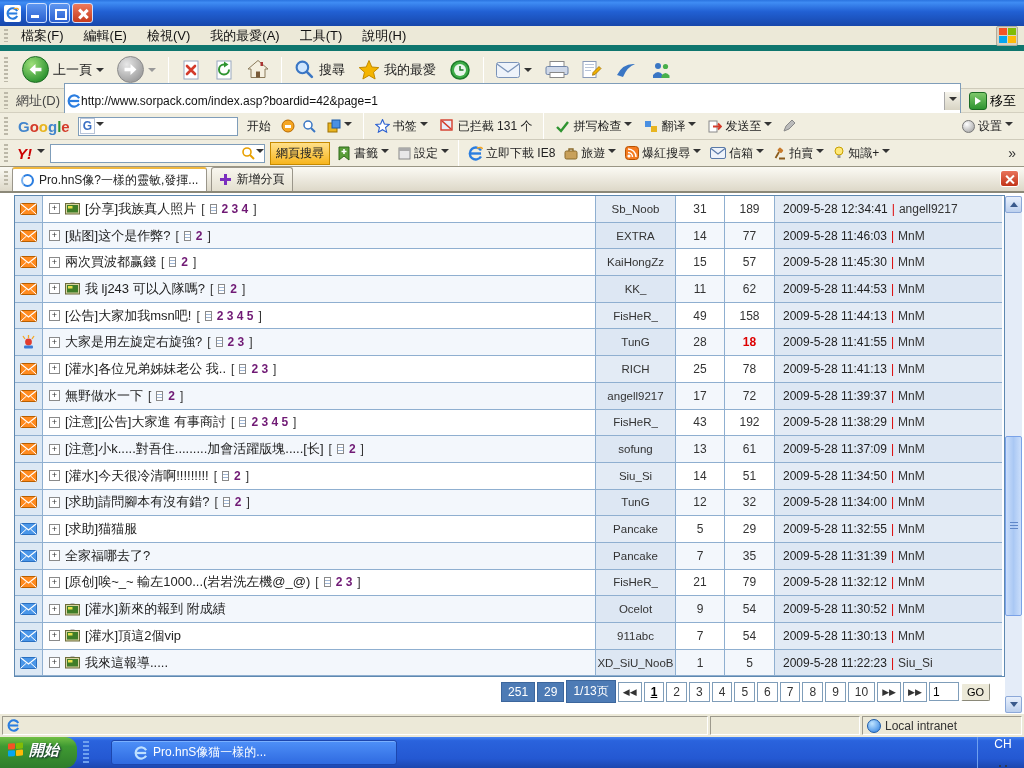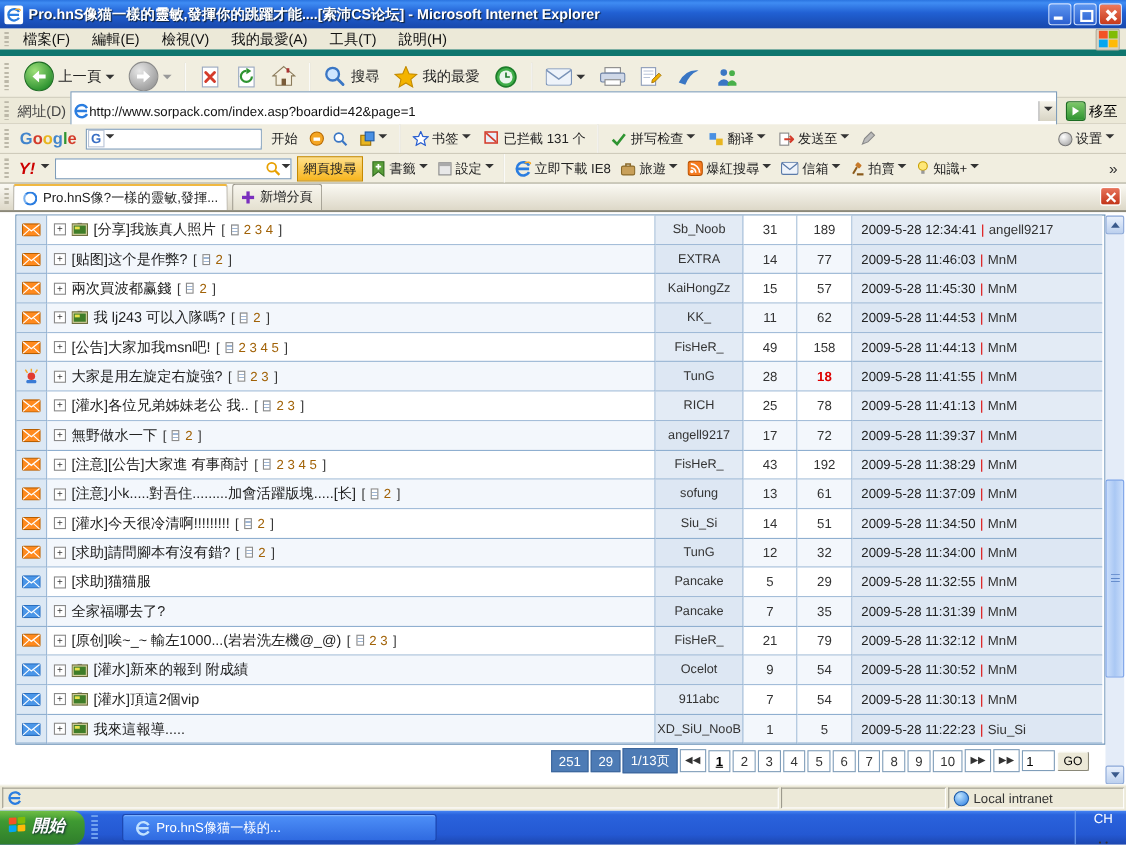--- a/index.html
+++ b/index.html
@@ -97,21 +97,21 @@
   .c-title { width:553px; padding-left:6px; gap:5px; background:#fff; }
   .c-author { width:80px; justify-content:center; background:#e3ebf5; font-size:11.5px; color:#333; }
   .c-replies { width:49px; justify-content:center; background:#fff; font-size:12px; color:#333; }
   .c-views { width:50px; justify-content:center; background:#fff; font-size:12px; color:#333; }
   .c-date { width:227px; padding-left:8px; gap:4px; background:#e3ebf5; font-size:12px; color:#222; border-right:none; }
   .frow.alt .c-title,.frow.alt .c-replies,.frow.alt .c-views { background:#f3f7fc; }
   .frow.alt .c-author,.frow.alt .c-date { background:#dde7f3; }
   .expand { width:11px; height:11px; border:1px solid #8a8a8a; background:#fff; font-size:9px; line-height:9px;
     text-align:center; color:#333; flex:none; }
   .title-link { color:#222; text-decoration:none; white-space:nowrap; }
-  .pages { color:#a16207; font-weight:normal; font-size:12px; }
+  .pages { color:#701a75; font-weight:bold; font-size:12px; }
   .bracket { color:#333; font-size:12px; }
   .docicon { width:7px; height:10px; border:1px solid #8a8a8a; flex:none;
     background:#fff repeating-linear-gradient(to bottom,transparent 0 2px,#9fb6d4 2px 3px); }
   .views-red { color:#d00 !important; font-weight:bold; }
   .sep-red { color:#d00; }
   .by-link { color:#333; text-decoration:none; }
   .author-link { color:#333; text-decoration:none; }
   .jpgicon,.envicon,.voteicon { flex:none; display:inline-flex; }
 
   .pagi { position:absolute; right:34px; top:487px; display:flex; align-items:center; gap:2px; font-size:12px; }
@@ -146,21 +146,21 @@
   
   .taskbar { position:absolute; left:0; top:737px; width:1024px; height:31px;
     background:linear-gradient(to bottom,#4584f4 0%,#2a63dd 12%,#2458d2 70%,#1c46ae 100%); display:flex; align-items:center; color:#fff; }
   .startbtn { height:31px; padding:0 18px 5px 8px; display:flex; align-items:center; gap:5px;
     background:linear-gradient(to bottom,#71bf45 0%,#3f9a32 30%,#2f7d2b 100%); border-radius:0 12px 12px 0;
     font-style:italic; font-weight:bold; font-size:15px; text-shadow:1px 1px 2px #123; }
   .flag { width:16px; height:15px; display:grid; grid-template-columns:7px 7px; grid-template-rows:6px 6px; gap:1px; transform:skewY(-4deg); }
   .flag span { display:block; border-radius:1px; }
   .qlsep { width:6px; height:24px; margin-left:6px;
     background:repeating-linear-gradient(to bottom,#6fa0ef 0 2px,transparent 2px 4px); }
-  .taskitem { margin-left:22px; width:286px; height:25px; border-radius:3px; display:flex; align-items:center; gap:5px; padding:0 11px;
+  .taskitem { margin-left:22px; width:286px; height:25px; border-radius:3px; display:flex; align-items:center; gap:5px; padding:0 22px;
     background:linear-gradient(#4e90f8,#2f6ae0); border:1px solid #1c46ae; box-shadow:inset 0 1px 0 #7ab0ff; font-size:12px; }
   .tray { margin-left:auto; display:flex; align-items:center; gap:9px; padding-right:6px; height:100%;
     border-left:1px solid #6fa0ef; padding-left:10px; font-size:12px;flex-direction:column; }
   .smiley { width:16px; height:16px; border-radius:50%; background:radial-gradient(circle at 35% 30%,#ffe878,#f5b80a); position:relative; }
   .smiley::before { content:""; position:absolute; left:4px; top:5px; width:2px; height:2px; background:#333; border-radius:50%; box-shadow:6px 0 0 #333; }
   .smiley::after { content:""; position:absolute; left:4px; top:8px; width:8px; height:4px; border-bottom:1.5px solid #333; border-radius:0 0 8px 8px; }
   .collapse { width:15px; height:15px; border-radius:50%; background:linear-gradient(#7ab0ff,#2f6ae0); border:1px solid #cfe0ff;
     display:flex; align-items:center; justify-content:center; }
   .tri-left { width:0; height:0; border:4px solid transparent; border-right:5px solid #fff; margin-left:-3px; }
   .blackcam { width:16px; height:14px; background:#111; border-radius:2px; position:relative; }
@@ -170,21 +170,20 @@
 <body>
 
 <div class="titlebar">
   <span class="appicon">
     <svg width="13" height="13" viewBox="0 0 15 15">
         <path d="M13 10.5 A6 6 0 1 1 13 4.5" fill="none" stroke="#2a7de0" stroke-width="2.4"></path>
         <line x1="2.5" y1="7.5" x2="13" y2="7.5" stroke="#2a7de0" stroke-width="2.4"></line>
         <path d="M9 2 Q14 0.5 14.5 3.2" stroke="#f5a623" stroke-width="1.4" fill="none"></path>
       </svg>
   </span>
-  <span class="title">Pro.hnS像猫一樣的靈敏,發揮你的跳躍才能....[索沛CS论坛] - Microsoft Internet Explorer</span>
   <span class="winbtns">
     <span class="winbtn min"></span>
     <span class="winbtn restore"></span>
     <span class="winbtn close"></span>
   </span>
 </div>
 
 <div class="menubar">
   <span class="grip"></span>
   <span class="menu-items" id="menu-items">

